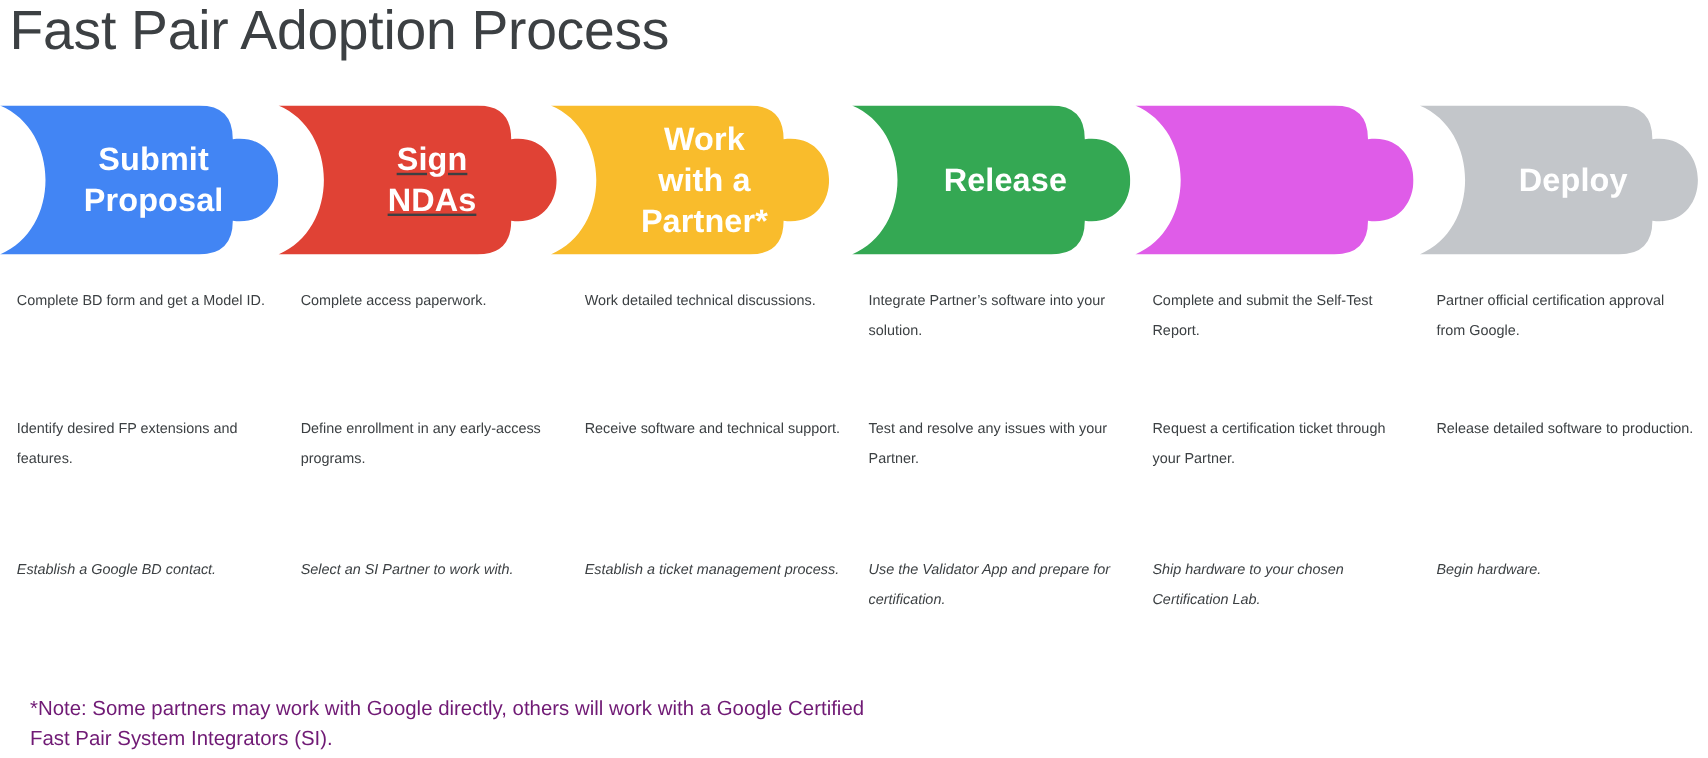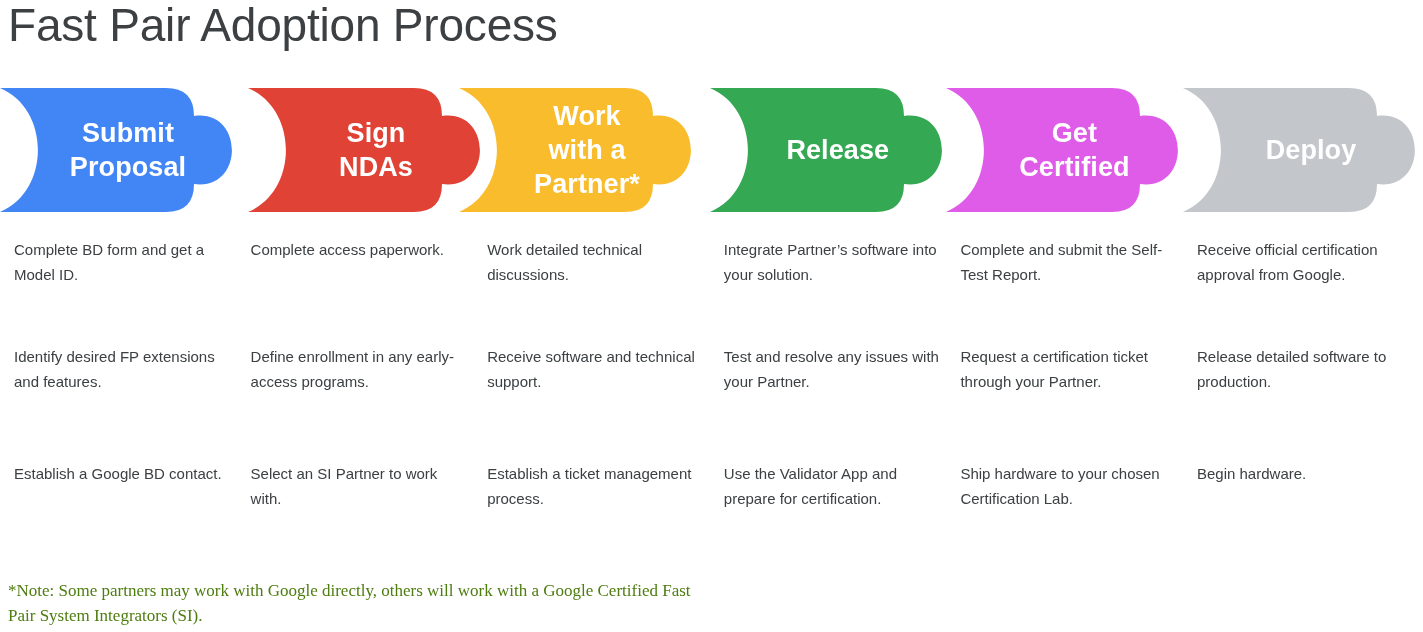--- a/index.html
+++ b/index.html
@@ -86,57 +86,56 @@
   }
   .column {
     position: absolute;
     top: 0;
     width: 216px;
   }
   .cell {
     position: absolute;
     left: 0;
     width: 216px;
-    font-size: 15px;
+    font-size: 12px;
     line-height: 24.5px;
     font-weight: 400;
     color: #3c4043;
   }
   .cell.r0 { top: 0px; }
   .cell.r1 { top: 107px; }
-  .cell.r2 { top: 224px; }
+  .cell.r2 { top: 224px; font-style: italic; }
 
   
   .footnote {
     position: absolute;
-    left: 8px;
+    left: 25px;
     top: 578px;
     width: 700px;
     font-size: 17px;
     line-height: 25px;
-    color: #4d7c0f;
-    font-family: Liberation Serif, serif;
+    color: #701a75;
   }
 </style>
 </head>
 <body>
 
 <div id="page">
 
   <div class="page-title">Fast Pair Adoption Process</div>
 
   <div class="banner-row">
       <div class="banner" style="left: 0px; width: 232px;">
         <svg class="banner-shape" viewBox="0 0 232 124" preserveAspectRatio="none">
           <path d="M 0,0 L 166,0 Q 194,0 194,28 C 244.54000000000002,21.080000000000002 244.54000000000002,102.92 194,96 Q 194,124 166,124 L 0,124 C 50.540000000000006,102.92 50.540000000000006,21.080000000000002 0,0 Z" fill="#4285f4"></path>
         </svg>
         <div class="banner-label">Submit
 Proposal</div>
       </div>
-      <div class="banner" style="left: 248px; width: 232px;">
+      <div class="banner" style="left: 232px; width: 232px; text-decoration: underline;">
         <svg class="banner-shape" viewBox="0 0 232 124" preserveAspectRatio="none">
           <path d="M 0,0 L 166,0 Q 194,0 194,28 C 244.54000000000002,21.080000000000002 244.54000000000002,102.92 194,96 Q 194,124 166,124 L 0,124 C 50.540000000000006,102.92 50.540000000000006,21.080000000000002 0,0 Z" fill="#e04235"></path>
         </svg>
         <div class="banner-label">Sign
 NDAs</div>
       </div>
       <div class="banner" style="left: 459px; width: 232px;">
         <svg class="banner-shape" viewBox="0 0 232 124" preserveAspectRatio="none">
           <path d="M 0,0 L 166,0 Q 194,0 194,28 C 244.54000000000002,21.080000000000002 244.54000000000002,102.92 194,96 Q 194,124 166,124 L 0,124 C 50.540000000000006,102.92 50.540000000000006,21.080000000000002 0,0 Z" fill="#f9bc2c"></path>
         </svg>
@@ -147,22 +146,20 @@
       <div class="banner" style="left: 709.8px; width: 232px;">
         <svg class="banner-shape" viewBox="0 0 232 124" preserveAspectRatio="none">
           <path d="M 0,0 L 166,0 Q 194,0 194,28 C 244.54000000000002,21.080000000000002 244.54000000000002,102.92 194,96 Q 194,124 166,124 L 0,124 C 50.540000000000006,102.92 50.540000000000006,21.080000000000002 0,0 Z" fill="#34a853"></path>
         </svg>
         <div class="banner-label">Release</div>
       </div>
       <div class="banner" style="left: 946.4px; width: 232px;">
         <svg class="banner-shape" viewBox="0 0 232 124" preserveAspectRatio="none">
           <path d="M 0,0 L 166,0 Q 194,0 194,28 C 244.54000000000002,21.080000000000002 244.54000000000002,102.92 194,96 Q 194,124 166,124 L 0,124 C 50.540000000000006,102.92 50.540000000000006,21.080000000000002 0,0 Z" fill="#df5ce8"></path>
         </svg>
-        <div class="banner-label">Get
-Certified</div>
       </div>
       <div class="banner" style="left: 1183px; width: 232px;">
         <svg class="banner-shape" viewBox="0 0 232 124" preserveAspectRatio="none">
           <path d="M 0,0 L 166,0 Q 194,0 194,28 C 244.54000000000002,21.080000000000002 244.54000000000002,102.92 194,96 Q 194,124 166,124 L 0,124 C 50.540000000000006,102.92 50.540000000000006,21.080000000000002 0,0 Z" fill="#c3c6ca"></path>
         </svg>
         <div class="banner-label">Deploy</div>
       </div>
     </div>
 
   <div class="columns">
@@ -185,21 +182,21 @@
         <div class="cell r0">Integrate Partner’s software into your solution.</div>
         <div class="cell r1">Test and resolve any issues with your Partner.</div>
         <div class="cell r2">Use the Validator App and prepare for certification.</div>
       </div>
       <div class="column" style="left: 960.4px;">
         <div class="cell r0">Complete and submit the Self-Test Report.</div>
         <div class="cell r1">Request a certification ticket through your Partner.</div>
         <div class="cell r2">Ship hardware to your chosen Certification Lab.</div>
       </div>
       <div class="column" style="left: 1197px;">
-        <div class="cell r0">Receive official certification approval from Google.</div>
+        <div class="cell r0">Partner official certification approval from Google.</div>
         <div class="cell r1">Release detailed software to production.</div>
         <div class="cell r2">Begin hardware.</div>
       </div>
     </div>
 
   <div class="footnote">*Note: Some partners may work with Google directly, others will work with a Google Certified Fast Pair System Integrators (SI).</div>
 
 </div>
 
 </body></html>

